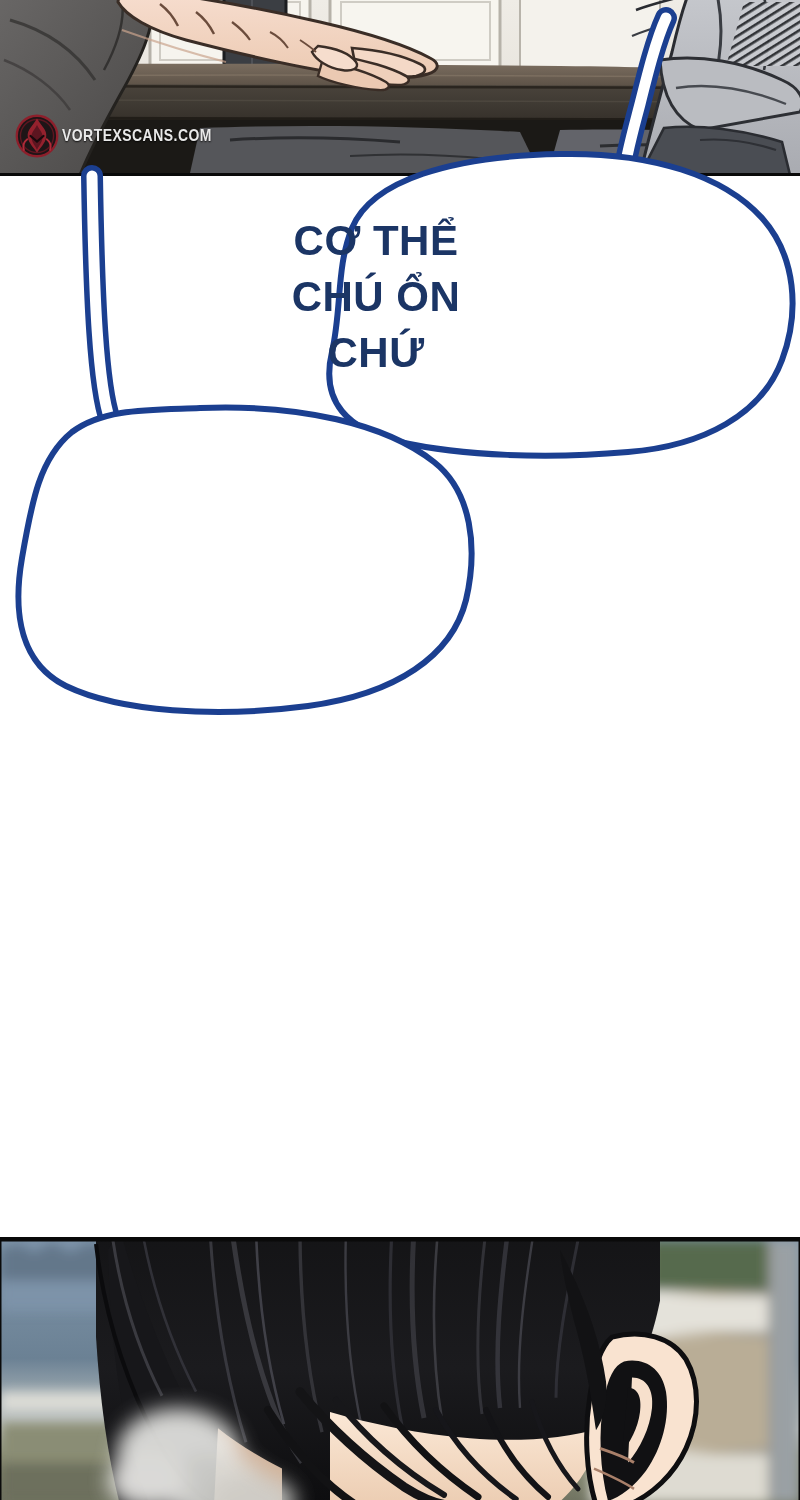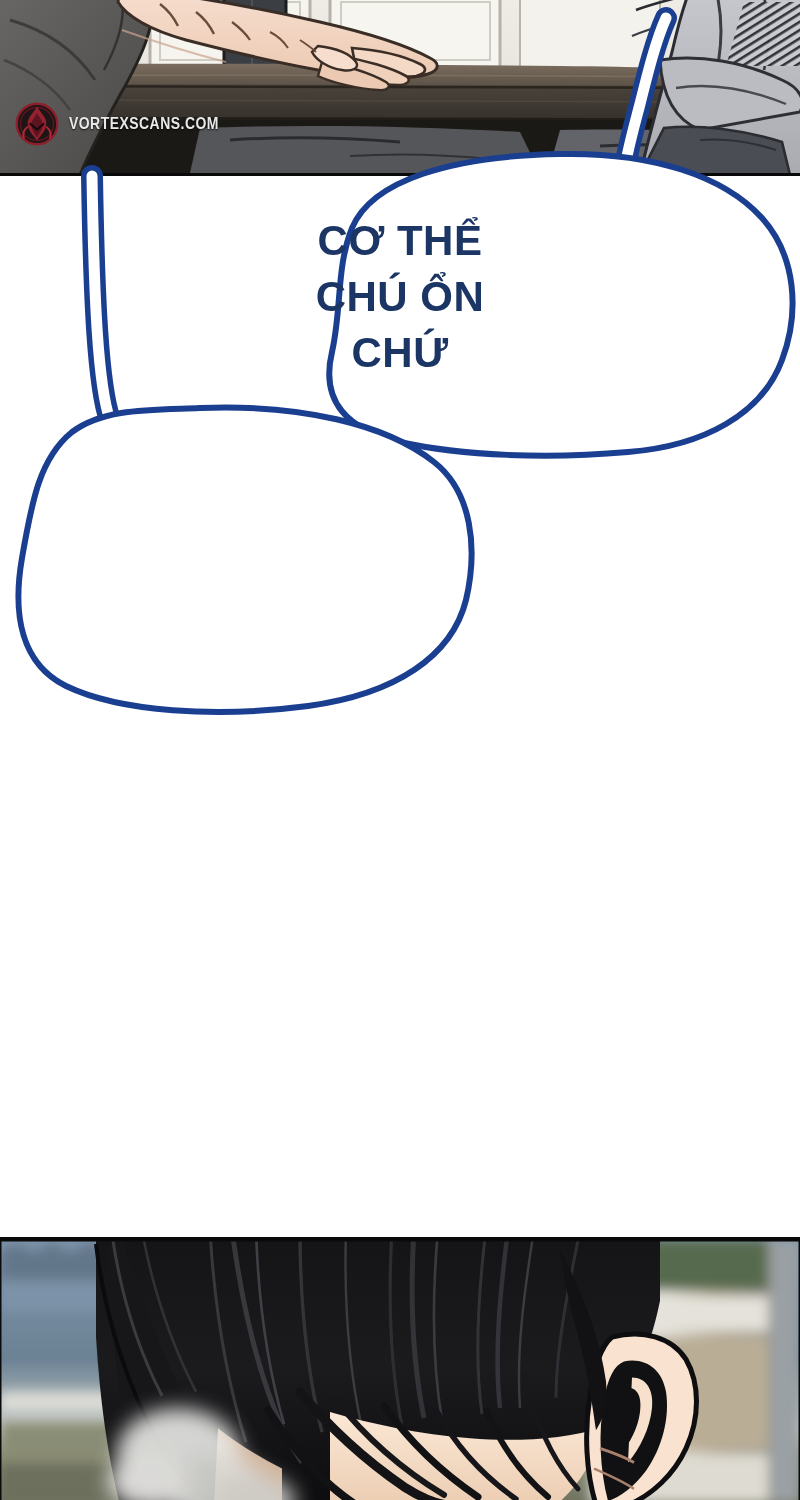--- a/index.html
+++ b/index.html
@@ -41,24 +41,24 @@
   .panel svg {
     display: block;
     width: 100%;
     height: 100%;
   }
 
   
   #watermark {
     position: absolute;
     left: 14px;
-    top: 101px;
+    top: 113px;
     display: flex;
     align-items: center;
-    gap: 9px;
+    gap: 2px;
     z-index: 40;
     pointer-events: none;
     text-align: center;
   }
   #watermark .wm-logo {
     width: 46px;
     height: 46px;
     flex: 0 0 auto;
   }
   #watermark .wm-text {
@@ -91,21 +91,21 @@
     font-family: "Liberation Sans", sans-serif;
     font-weight: 700;
     text-align: center;
     line-height: 1.33;
     letter-spacing: 0.5px;
     z-index: 35;
     pointer-events: none;
     white-space: pre-line;
   }
   #bubble-1-text {
-    left: 400px;
+    left: 376px;
     top: 213px;
     width: 330px;
     margin-left: -165px;
     font-size: 42px;
   }
   #bubble-2-text {
     left: 185px;
     top: 506px;
     width: 330px;
     margin-left: -165px;

